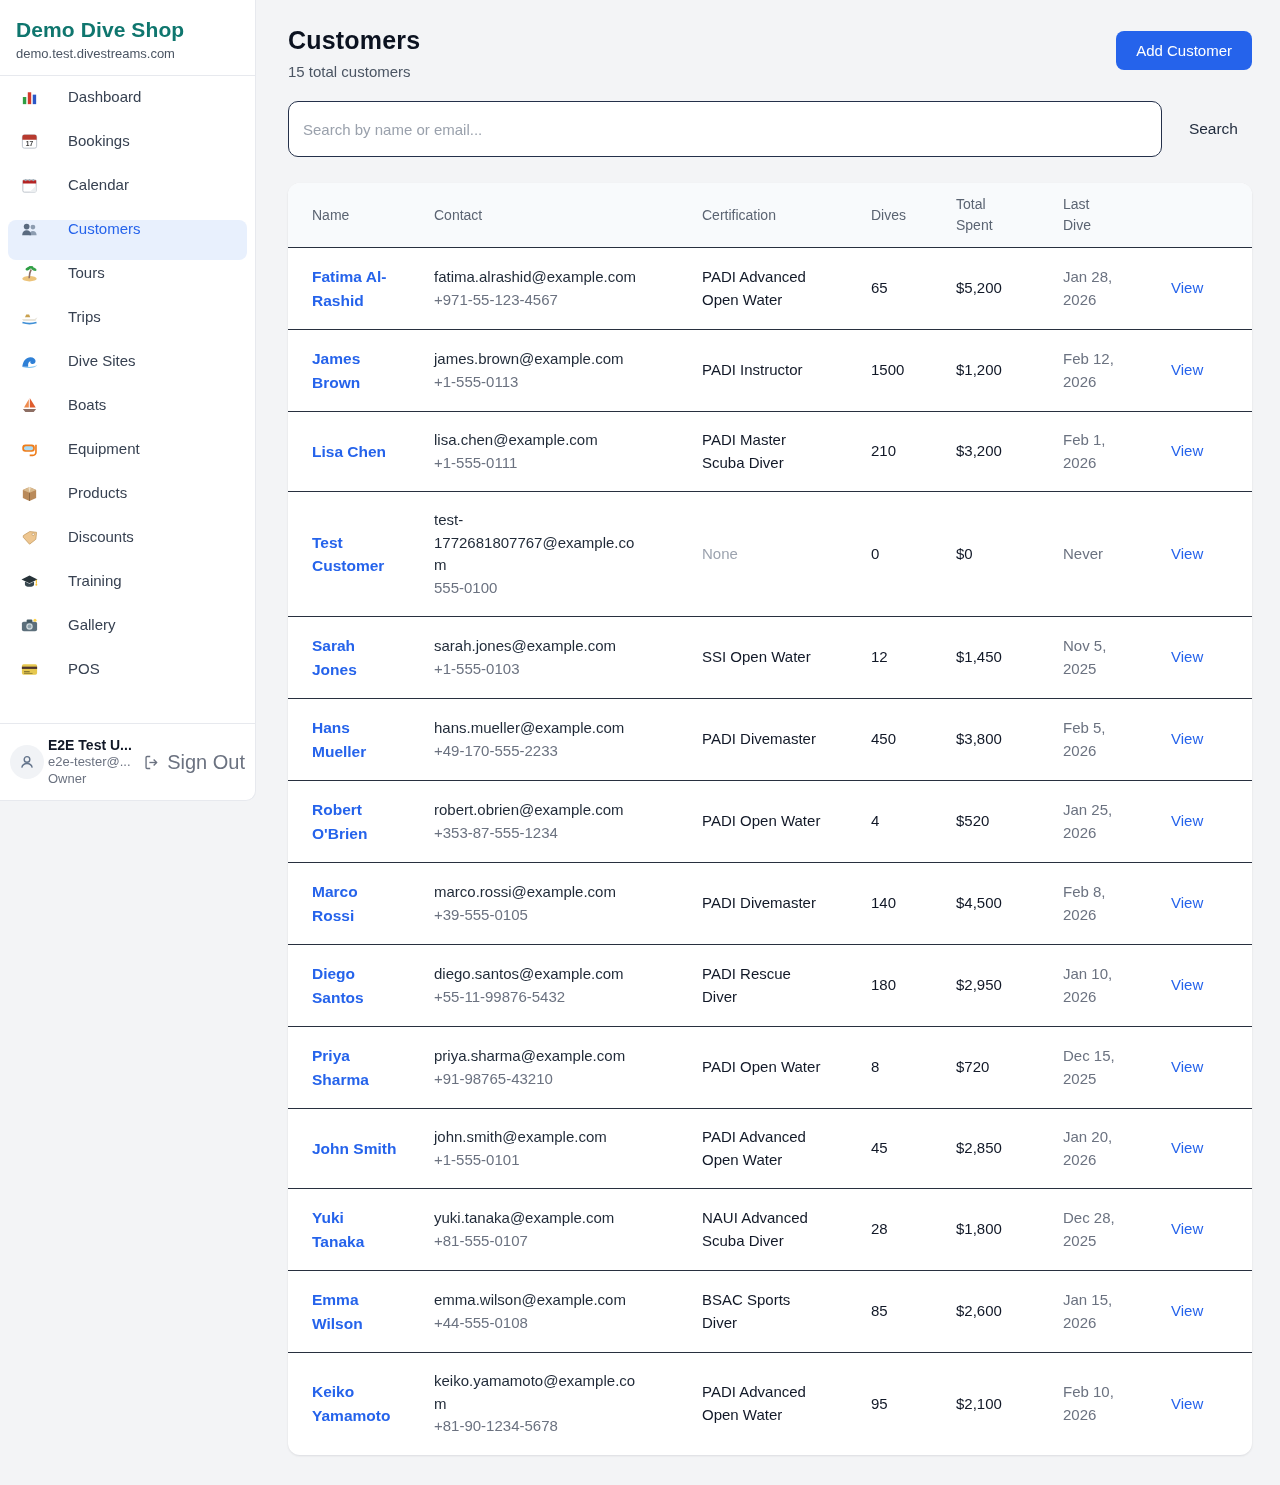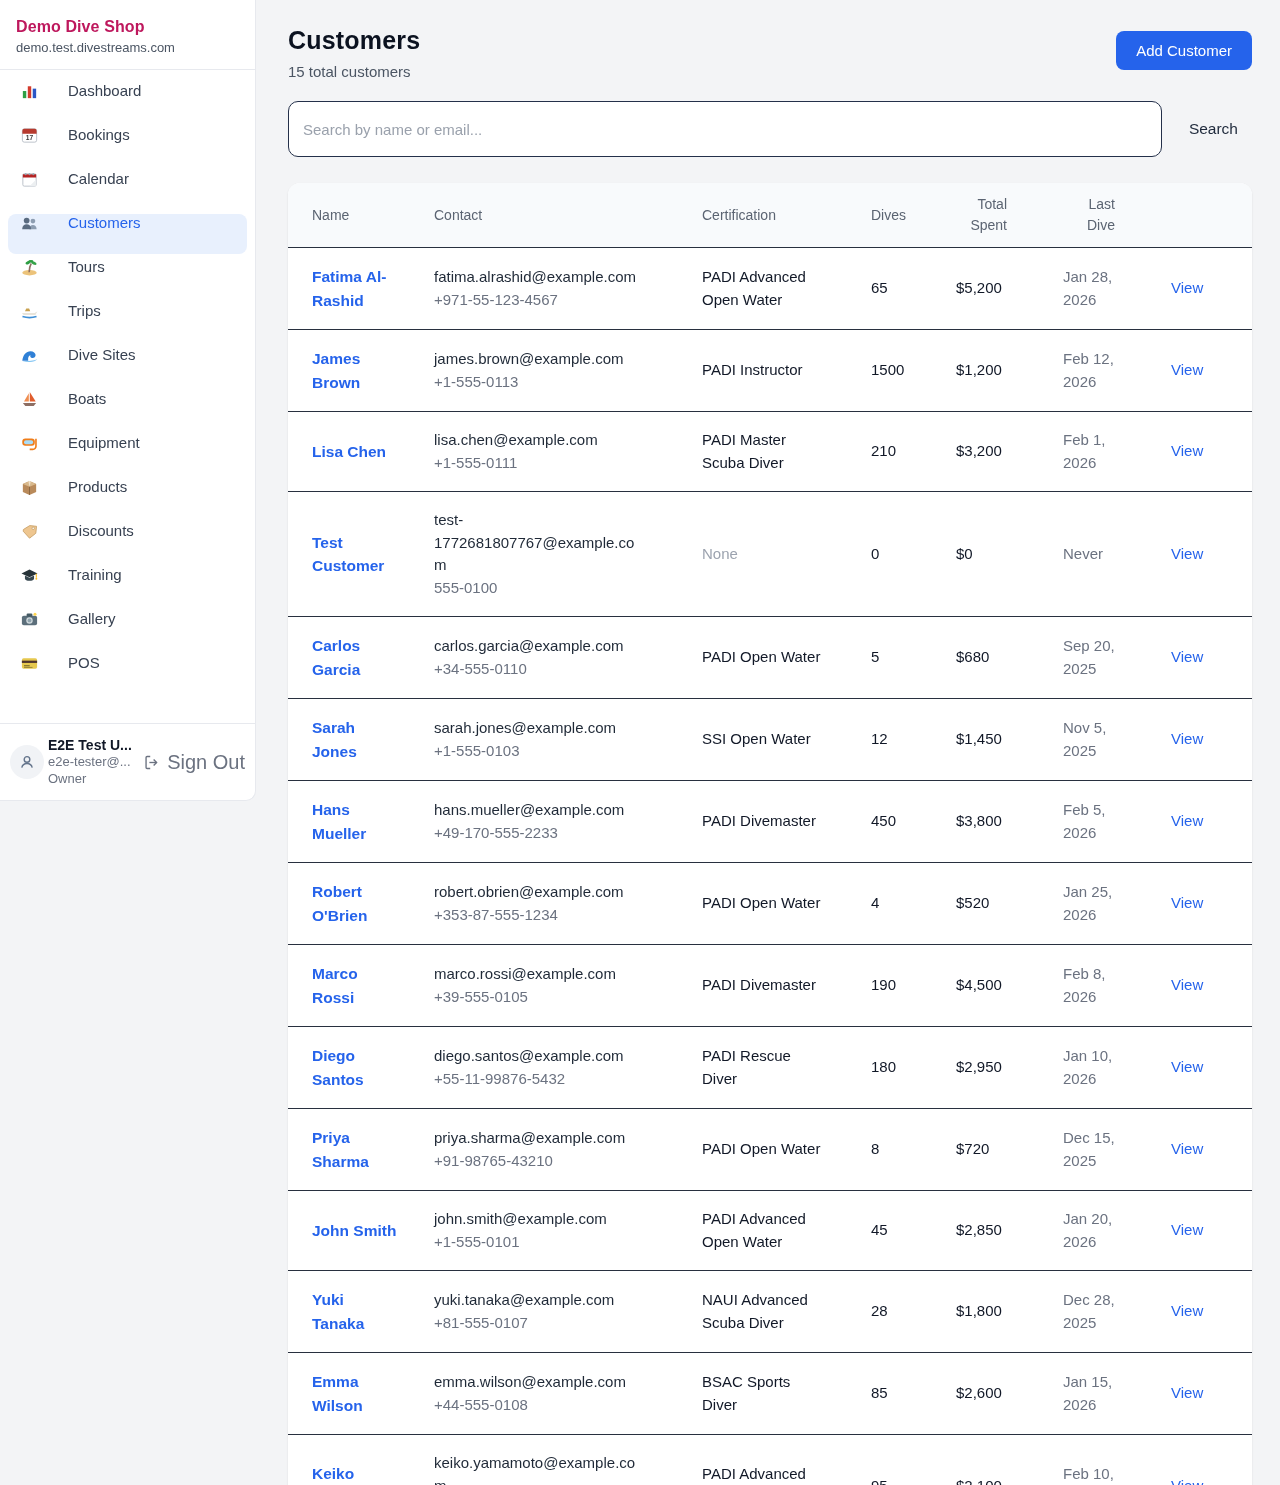--- a/index.html
+++ b/index.html
@@ -5,21 +5,21 @@
   * { margin:0; padding:0; box-sizing:border-box; }
   html,body { background:#f3f4f6; }
   body { font-family:"Liberation Sans", sans-serif; color:#111827; }
   .app { position:relative; width:1280px; height:1485px; background:#f3f4f6; overflow:hidden; }
 
   
   .sidebar { position:absolute; top:0; left:0; width:256px; height:801px; background:#ffffff;
              border-right:1px solid #e7e9ee; border-bottom:1px solid #e7e9ee;
              border-bottom-right-radius:10px; display:flex; flex-direction:column; }
   .brand { padding:18px 16px 14px 16px; border-bottom:1px solid #e7e9ee; }
-  .brand-name { font-size:16px; font-weight:700; color:#be185d; letter-spacing:.1px; }
+  .brand-name { font-size:21px; font-weight:700; color:#0f766e; letter-spacing:.1px; }
   .brand-domain { font-size:13px; color:#4b5563; margin-top:4px; }
   .nav { padding:12px 8px 8px 8px; flex:0 0 auto; }
   .nav-item { display:flex; align-items:flex-start; gap:29px; height:40px; padding:0 12px;
               margin-bottom:4px; border-radius:8px; font-size:15px; color:#374151;
               cursor:pointer; text-decoration:none; }
   .nav-item.active { background:#e8f0fd; color:#2563eb; font-weight:500; }
   .nav-icon { width:19px; height:19px; display:inline-flex; flex:0 0 19px; }
   .nav-icon svg { width:19px; height:19px; }
   .user-box { margin-top:auto; border-top:1px solid #e7e9ee; padding:12px 10px;
               display:flex; align-items:center; gap:4px; }
@@ -51,21 +51,21 @@
                 color:#1e293b; cursor:pointer; padding:0 14px 0 0; }
 
   
   .table-card { margin-top:26px; background:#ffffff; border-radius:12px; overflow:hidden;
                 box-shadow:0 1px 2px rgba(16,24,40,.05), 0 1px 3px rgba(16,24,40,.05); }
   table { width:100%; border-collapse:collapse; table-layout:fixed; }
   thead tr { background:#f8fafc; border-bottom:1px solid #28303f; }
   th { text-align:left; font-weight:400; font-size:14px; color:#5b6472;
        padding:11px 0; line-height:1.5; vertical-align:middle; }
   th:first-child { padding-left:24px; }
-  th:nth-child(5), th:nth-child(6) { padding-right:56px;text-align:right; }
+  th:nth-child(5), th:nth-child(6) { padding-right:56px; }
   tbody tr { border-bottom:1px solid #28303f; }
   tbody tr:last-child { border-bottom:none; }
   td { padding:17px 24px 17px 0; font-size:15px; line-height:1.5; vertical-align:middle; }
   td.c-name { padding-left:24px; padding-right:34px; }
   .name-link { color:#2563eb; font-weight:600; font-size:15.5px; text-decoration:none; cursor:pointer; }
   td.c-contact { padding-right:60px; }
   .email { color:#1f2937; overflow-wrap:break-word; }
   .phone { color:#6b7280; }
   td.c-cert { color:#111827; padding-right:48px; }
   td.c-cert.muted-light { color:#9ca3af; }
@@ -339,32 +339,20 @@
                 <div class="email">test-1772681807767@example.com</div>
                 <div class="phone">555-0100</div>
               </td>
               <td class="c-cert muted-light">None</td>
               <td class="c-dives">0</td>
               <td class="c-spent">$0</td>
               <td class="c-last">Never</td>
               <td class="c-view"><a class="view-link">View</a></td>
             </tr>
             <tr>
-              <td class="c-name"><a class="name-link">Carlos Garcia</a></td>
-              <td class="c-contact">
-                <div class="email">carlos.garcia@example.com</div>
-                <div class="phone">+34-555-0110</div>
-              </td>
-              <td class="c-cert">PADI Open Water</td>
-              <td class="c-dives">5</td>
-              <td class="c-spent">$680</td>
-              <td class="c-last">Sep 20, 2025</td>
-              <td class="c-view"><a class="view-link">View</a></td>
-            </tr>
-            <tr>
               <td class="c-name"><a class="name-link">Sarah Jones</a></td>
               <td class="c-contact">
                 <div class="email">sarah.jones@example.com</div>
                 <div class="phone">+1-555-0103</div>
               </td>
               <td class="c-cert">SSI Open Water</td>
               <td class="c-dives">12</td>
               <td class="c-spent">$1,450</td>
               <td class="c-last">Nov 5, 2025</td>
               <td class="c-view"><a class="view-link">View</a></td>
@@ -393,21 +381,21 @@
               <td class="c-last">Jan 25, 2026</td>
               <td class="c-view"><a class="view-link">View</a></td>
             </tr>
             <tr>
               <td class="c-name"><a class="name-link">Marco Rossi</a></td>
               <td class="c-contact">
                 <div class="email">marco.rossi@example.com</div>
                 <div class="phone">+39-555-0105</div>
               </td>
               <td class="c-cert">PADI Divemaster</td>
-              <td class="c-dives">190</td>
+              <td class="c-dives">140</td>
               <td class="c-spent">$4,500</td>
               <td class="c-last">Feb 8, 2026</td>
               <td class="c-view"><a class="view-link">View</a></td>
             </tr>
             <tr>
               <td class="c-name"><a class="name-link">Diego Santos</a></td>
               <td class="c-contact">
                 <div class="email">diego.santos@example.com</div>
                 <div class="phone">+55-11-99876-5432</div>
               </td>

